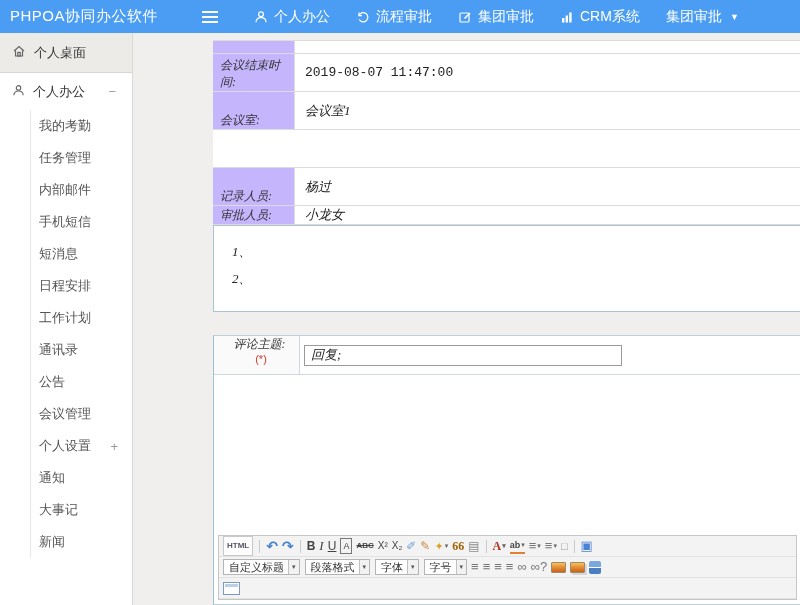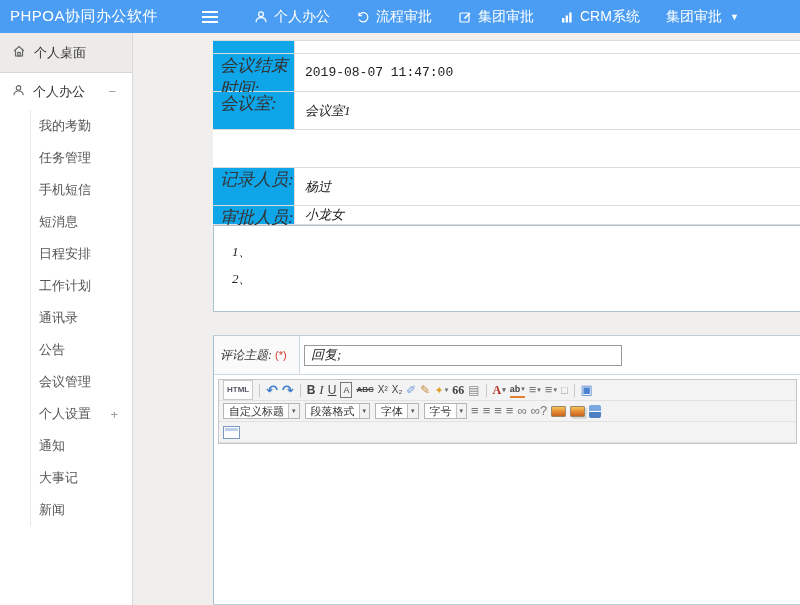--- a/index.html
+++ b/index.html
@@ -32,67 +32,67 @@
 
   
   .main { position:absolute; left:143px; top:33px; right:0; bottom:0;
           background:#f0efee; padding:7px 0 0 70px; display:flex; flex-direction:column; overflow:hidden; }
   .kai { font-family:"Liberation Serif","DejaVu Serif",serif; font-style:italic; }
 
   .form-table { border-top:1px solid #dcdcdc; margin-right:-2px; }
   .form-row { display:flex; border-bottom:1px solid #dcdcdc; height:38px; }
   .form-row.partial { height:13px; }
   .form-table .form-row:nth-child(6) { height:19px; }
-  .cell-label { width:82px; background:#0ea5e9; border-right:1px solid #dcdcdc;
-                display:flex; align-items:flex-start; padding-left:7px;
-                font-size:17px; color:#333; }
+  .cell-label { width:82px; background:#c4b5fd; border-right:1px solid #dcdcdc;
+                display:flex; align-items:flex-end; padding-left:7px;
+                font-size:12px; color:#333; }
   .cell-value { flex:1; background:#fff; display:flex; align-items:center;
                 padding-left:10px; font-size:13px; color:#222; }
   .form-table .form-row:nth-child(2) .cell-value span {
                 font-family:"Liberation Mono","DejaVu Sans Mono",monospace; font-style:normal; font-size:13px; }
 
   .content-box { height:87px; background:#fff; border:1px solid #a9c3d1; margin-right:-2px;
                  padding:12px 0 0 18px; font-size:13px; color:#222; }
   .content-box div { line-height:27px; }
 
   
   .comment-table { margin-top:23px; margin-right:-2px; flex:1; display:flex; flex-direction:column;
                    border:1px solid #bcd0da; border-left-color:#9fc0d4; background:#fff; min-height:0; }
   .c-row { display:flex; }
   .c-row.subject { height:39px; border-bottom:1px solid #ccd9e0; }
   .c-row.content { flex:1; min-height:0; }
   .c-label { width:86px; background:#fafafa; border-right:1px solid #ccd9e0;
              display:flex; align-items:center; justify-content:flex-start;
-             padding-left:6px; font-size:12px; color:#333; flex-shrink:0; }
+             padding-left:6px; font-size:12px; color:#333; flex-shrink:0;flex-direction:column; }
   .c-row.content .c-label { justify-content:flex-start; align-items:center; }
   .req { color:#d03a2b; font-style:normal; font-family:"Liberation Sans",sans-serif; font-size:11px; margin-left:3px; }
   .c-value { flex:1; background:#fff; display:flex; align-items:center; padding-left:4px; min-width:0; }
   .subject-input { width:318px; height:21px; border:1px solid #9a9a9a; padding:1px 6px;
                    font-size:13px; color:#222;
                    font-family:"Liberation Serif","DejaVu Serif",serif; font-style:italic; }
 
   
-  .c-row.content .c-value { padding:4px; align-items:flex-start; }
+  .c-row.content .c-value { padding:4px; align-items:flex-end; }
   .editor { flex:1; border:1px solid #c6c6c6; display:flex; flex-direction:column; min-width:0; }
   .tb-row { background:#f3f3f3; border-bottom:1px solid #e2e2e2; display:flex; align-items:center;
             padding:2px 4px; gap:4px; height:21px; flex-shrink:0; white-space:nowrap; overflow:hidden; }
   .tb-sep { width:1px; height:13px; background:#c9c9c9; margin:0 2px; flex-shrink:0; }
   .tbi { font-size:12px; color:#444; cursor:pointer; line-height:14px; display:inline-flex; align-items:center; }
   .tb-html { font-size:8px; font-weight:bold; color:#556; border:1px solid #c9c9c9; background:#fdfdfd; padding:2px 3px; }
   .tb-undo,.tb-redo { color:#3f7fd0; font-size:14px; font-weight:bold; }
   .tb-bold { font-weight:bold; }
   .tb-italic { font-family:"Liberation Serif",serif; font-style:italic; font-size:13px; }
   .tb-under { text-decoration:underline; }
   .tb-boxa { border:1px solid #777; font-size:9px; padding:0 2px; }
   .tb-strike { font-size:8px; font-weight:bold; text-decoration:line-through; }
   .tb-supsub { font-size:10px; }
   .tb-eraser { color:#6f9fd8; font-size:12px; }
   .tb-brush { color:#c8873a; font-size:12px; }
   .tb-wand { color:#e0a030; font-size:11px; }
-  .tb-quote { font-family:"Liberation Serif",serif; font-weight:bold; font-size:12px; color:#404040; }
+  .tb-quote { font-family:"Liberation Serif",serif; font-weight:bold; font-size:12px; color:#a16207; }
   .tb-paste { color:#8a8a8a; font-size:12px; }
   .tb-fontcolor { color:#b03226; font-family:"Liberation Serif",serif; font-weight:bold; font-size:12px; }
   .tb-highlight { font-size:9px; font-weight:bold; border-bottom:2px solid #e08030; }
   .tb-list { color:#777; font-size:13px; }
   .tb-page { color:#9a9a9a; font-size:11px; }
   .tb-screen { color:#4a82d4; font-size:13px; }
   .mini-caret { font-size:7px; color:#666; margin-left:1px; }
 
   .ed-select { background:#fff; border:1px solid #b5b5b5; height:16px; display:inline-flex;
                align-items:center; justify-content:space-between; padding-left:5px;
@@ -196,20 +196,24 @@
       <div class="side-item">
         <span>我的考勤</span>
 
       </div>
 
       <div class="side-item">
         <span>任务管理</span>
 
       </div>
 
+      <div class="side-item">
+        <span>内部邮件</span>
+
+      </div>
 
       <div class="side-item">
         <span>手机短信</span>
 
       </div>
 
       <div class="side-item">
         <span>短消息</span>
 
       </div>

